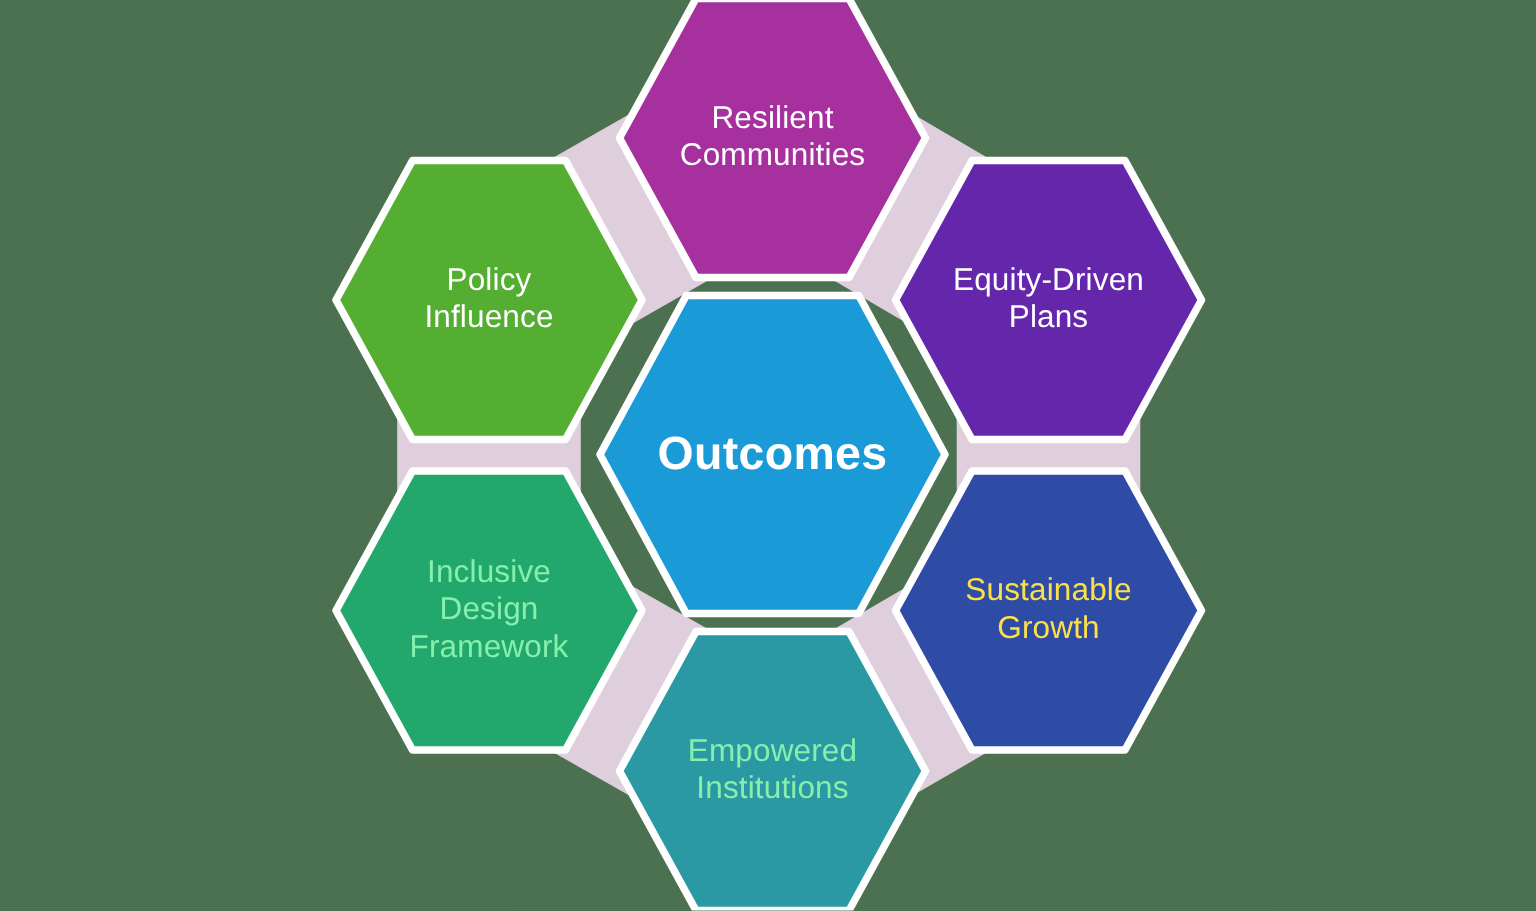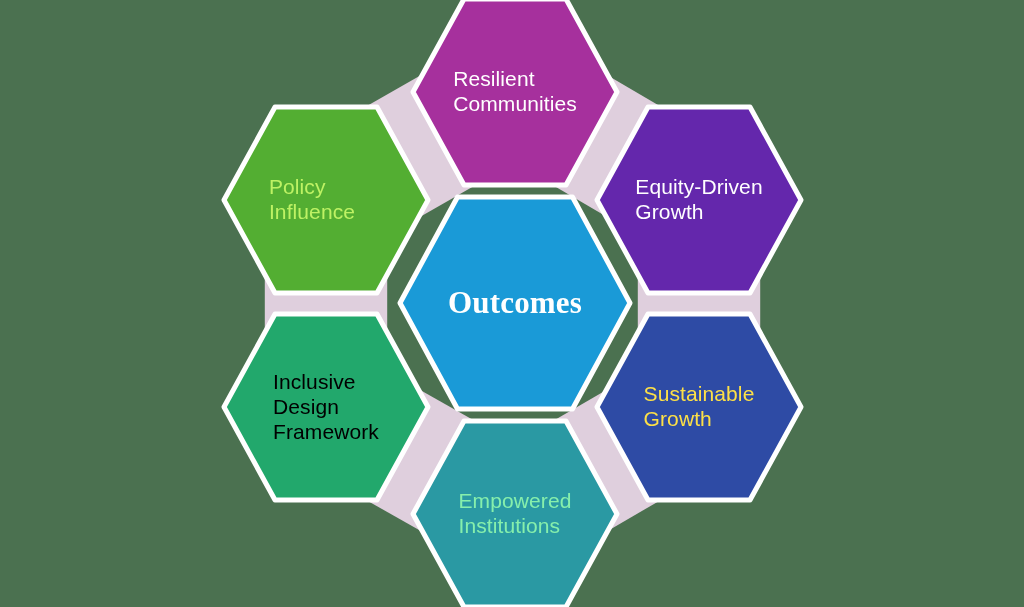--- a/index.html
+++ b/index.html
@@ -22,37 +22,37 @@
   #hex-svg {
     position: absolute;
     top: 0;
     left: 0;
     width: 1024px;
     height: 607px;
     display: block;
   }
   .hex-label {
     position: absolute;
+    text-align: center;
     color: #ffffff;
     font-family: "Liberation Sans", sans-serif;
     line-height: 1.18;
     white-space: pre-line;
     pointer-events: none;
     transform: translate(-50%, -50%);
   }
   .hex-label.satellite {
     font-size: 21px;
     font-weight: 400;
     letter-spacing: 0.1px;
   }
   .hex-label.center {
     font-size: 31px;
     font-weight: 700;
     letter-spacing: 0.2px;
-    font-family: Liberation Serif, serif;
   }
 </style>
 </head>
 <body>
 
 <div id="diagram-root">
   <svg id="hex-svg" viewBox="0 0 1024 607" preserveAspectRatio="none" aria-hidden="true">
     <g id="connector-layer">
         <polygon points="535.5,175.0 597.5,69.5 678.5,117.0 616.5,222.5" fill="#dfcfdd"></polygon>
         <polygon points="637.8,258.0 760.2,258.0 760.2,349.0 637.8,349.0" fill="#dfcfdd"></polygon>
@@ -68,25 +68,25 @@
         <polygon points="464.0,421.0 566.0,421.0 617.0,514.0 566.0,607.0 464.0,607.0 413.0,514.0" fill="#2a99a3" stroke="#ffffff" stroke-width="5" stroke-linejoin="round"></polygon>
         <polygon points="275.0,314.0 377.0,314.0 428.0,407.0 377.0,500.0 275.0,500.0 224.0,407.0" fill="#22a86c" stroke="#ffffff" stroke-width="5" stroke-linejoin="round"></polygon>
         <polygon points="275.0,107.0 377.0,107.0 428.0,200.0 377.0,293.0 275.0,293.0 224.0,200.0" fill="#53ae32" stroke="#ffffff" stroke-width="5" stroke-linejoin="round"></polygon>
         <polygon points="457.5,197.0 572.5,197.0 630.0,303.0 572.5,409.0 457.5,409.0 400.0,303.0" fill="#1a9ad7" stroke="#ffffff" stroke-width="5" stroke-linejoin="round"></polygon>
       </g>
   </svg>
   <div id="label-layer">
       <div class="hex-label satellite" style="left: 515px; top: 92px; color: rgb(255, 255, 255);">Resilient
 Communities</div>
       <div class="hex-label satellite" style="left: 699px; top: 200px; color: rgb(255, 255, 255);">Equity-Driven
-Growth</div>
+Plans</div>
       <div class="hex-label satellite" style="left: 699px; top: 407px; color: #fde047;">Sustainable
 Growth</div>
       <div class="hex-label satellite" style="left: 515px; top: 514px; color: #86efac;">Empowered
 Institutions</div>
-      <div class="hex-label satellite" style="left: 326px; top: 407px; color: #000000;">Inclusive
+      <div class="hex-label satellite" style="left: 326px; top: 407px; color: #86efac;">Inclusive
 Design
 Framework</div>
-      <div class="hex-label satellite" style="left: 312px; top: 200px; color: #bef264;">Policy
+      <div class="hex-label satellite" style="left: 326px; top: 200px; color: #ffffff;">Policy
 Influence</div>
       <div class="hex-label center" style="left: 515px; top: 303px; color: rgb(255, 255, 255);">Outcomes</div>
     </div>
 </div>
 
 </body></html>

